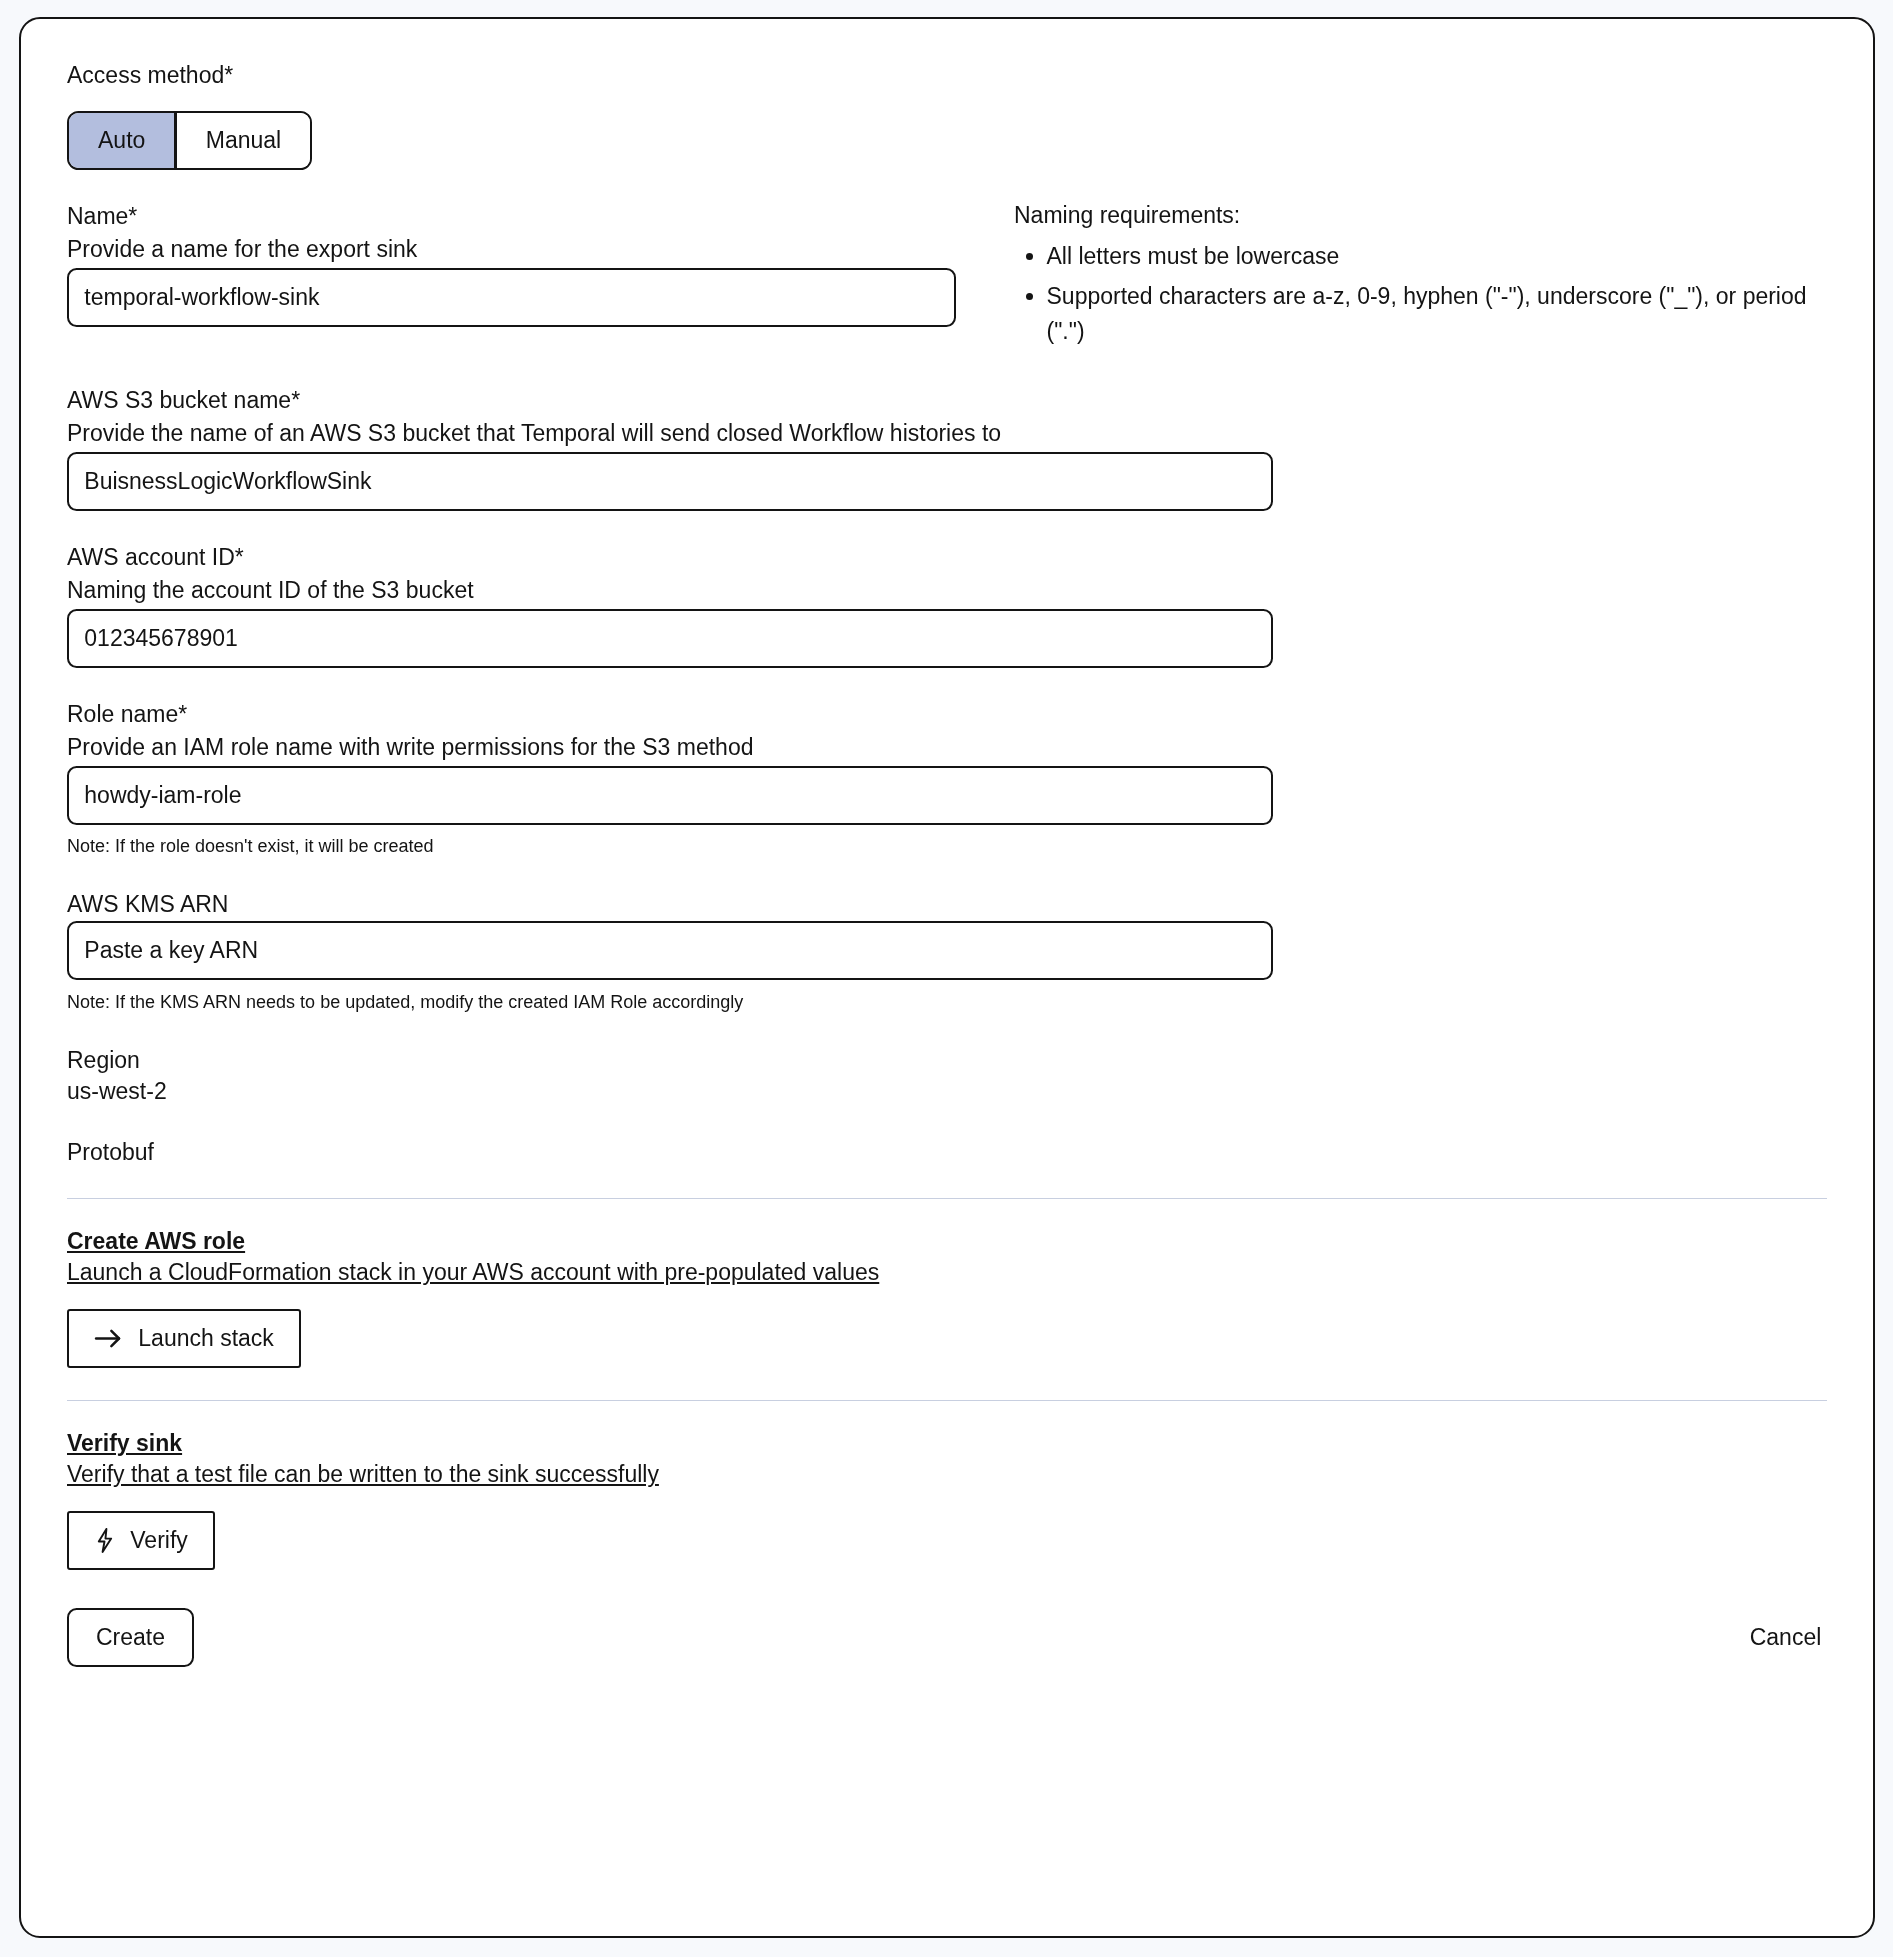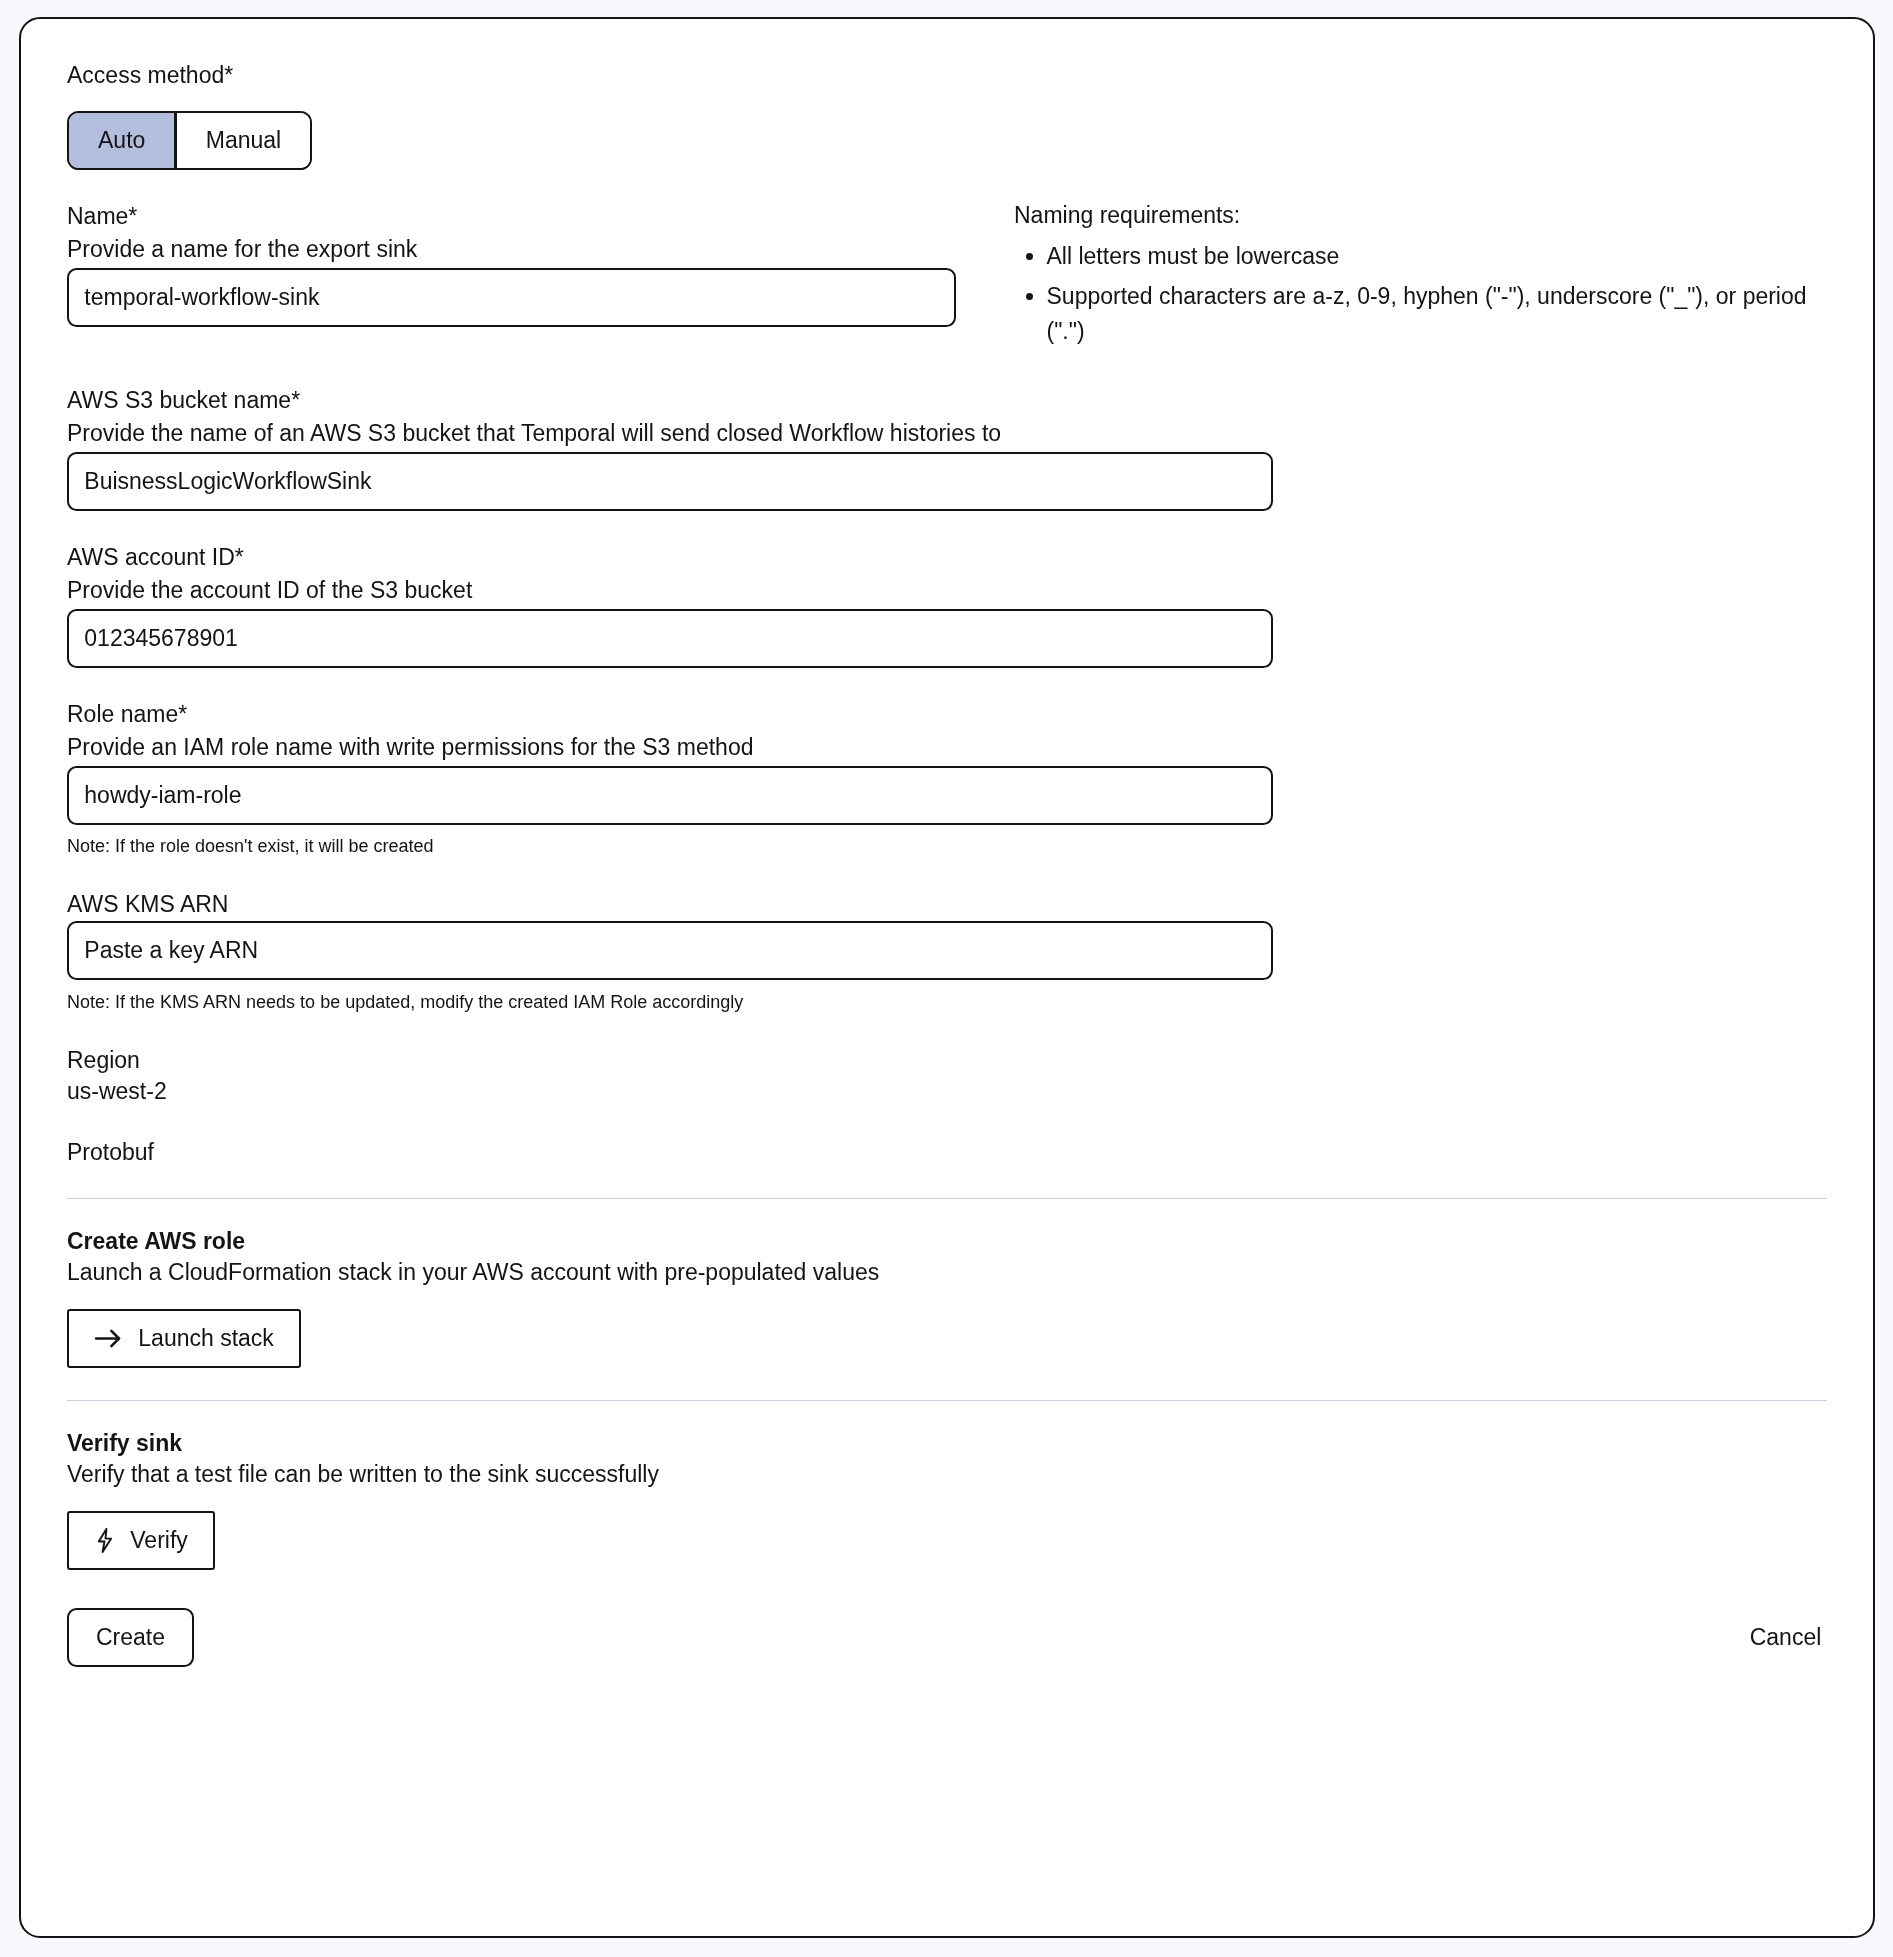--- a/index.html
+++ b/index.html
@@ -100,21 +100,21 @@
   .static-block { margin-top: 34px; }
   .static-title { font-size: 23px; }
   .static-value { font-size: 23px; margin-top: 3.8px; }
 
   hr.divider {
     border: none;
     border-top: 1.9px solid #c8cfe0;
     margin: 32.5px 0 0 0;
   }
 
-  .section { margin-top: 29px; }
+  .section { margin-top: 29px; text-decoration: underline; }
   .section-title {
     font-size: 23px;
     font-weight: bold;
     margin: 0;
   }
   .section-desc {
     font-size: 23px;
     margin-top: 3.8px;
   }
 
@@ -192,21 +192,21 @@
   </div>
 
   <div class="field-group">
     <div class="label">AWS S3 bucket name*</div>
     <div class="sublabel">Provide the name of an AWS S3 bucket that Temporal will send closed Workflow histories to</div>
     <input class="text-input w-wide" type="text" value="BuisnessLogicWorkflowSink" style="">
   </div>
 
   <div class="field-group">
     <div class="label">AWS account ID*</div>
-    <div class="sublabel">Provide the account ID of the S3 bucket</div>
+    <div class="sublabel">Naming the account ID of the S3 bucket</div>
     <input class="text-input w-wide" type="text" value="012345678901" style="">
   </div>
 
   <div class="field-group">
     <div class="label">Role name*</div>
     <div class="sublabel">Provide an IAM role name with write permissions for the S3 method</div>
     <input class="text-input w-wide" type="text" value="howdy-iam-role" style="">
     <div class="note">Note: If the role doesn't exist, it will be created</div>
   </div>
 

